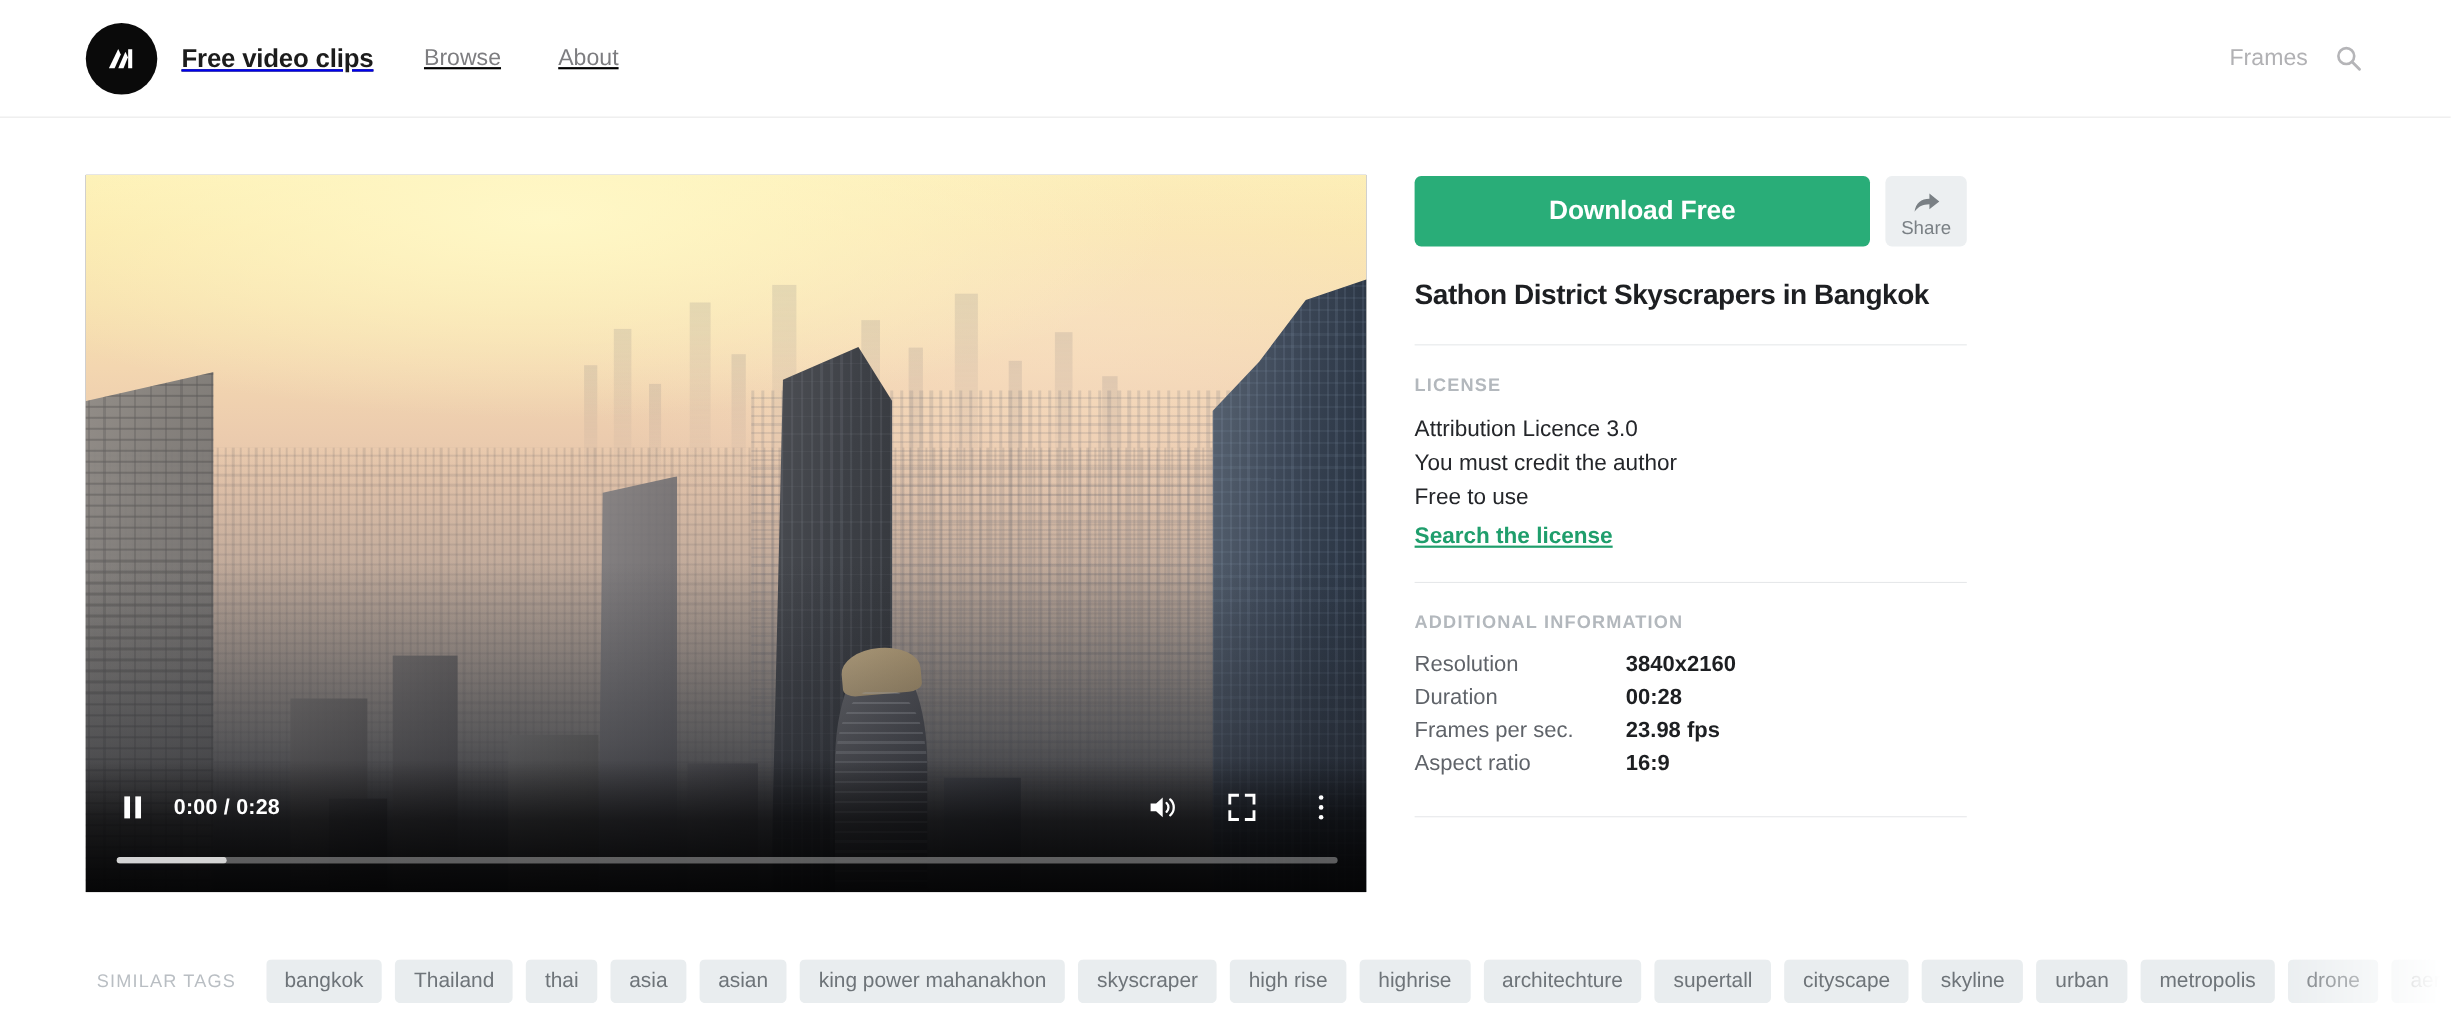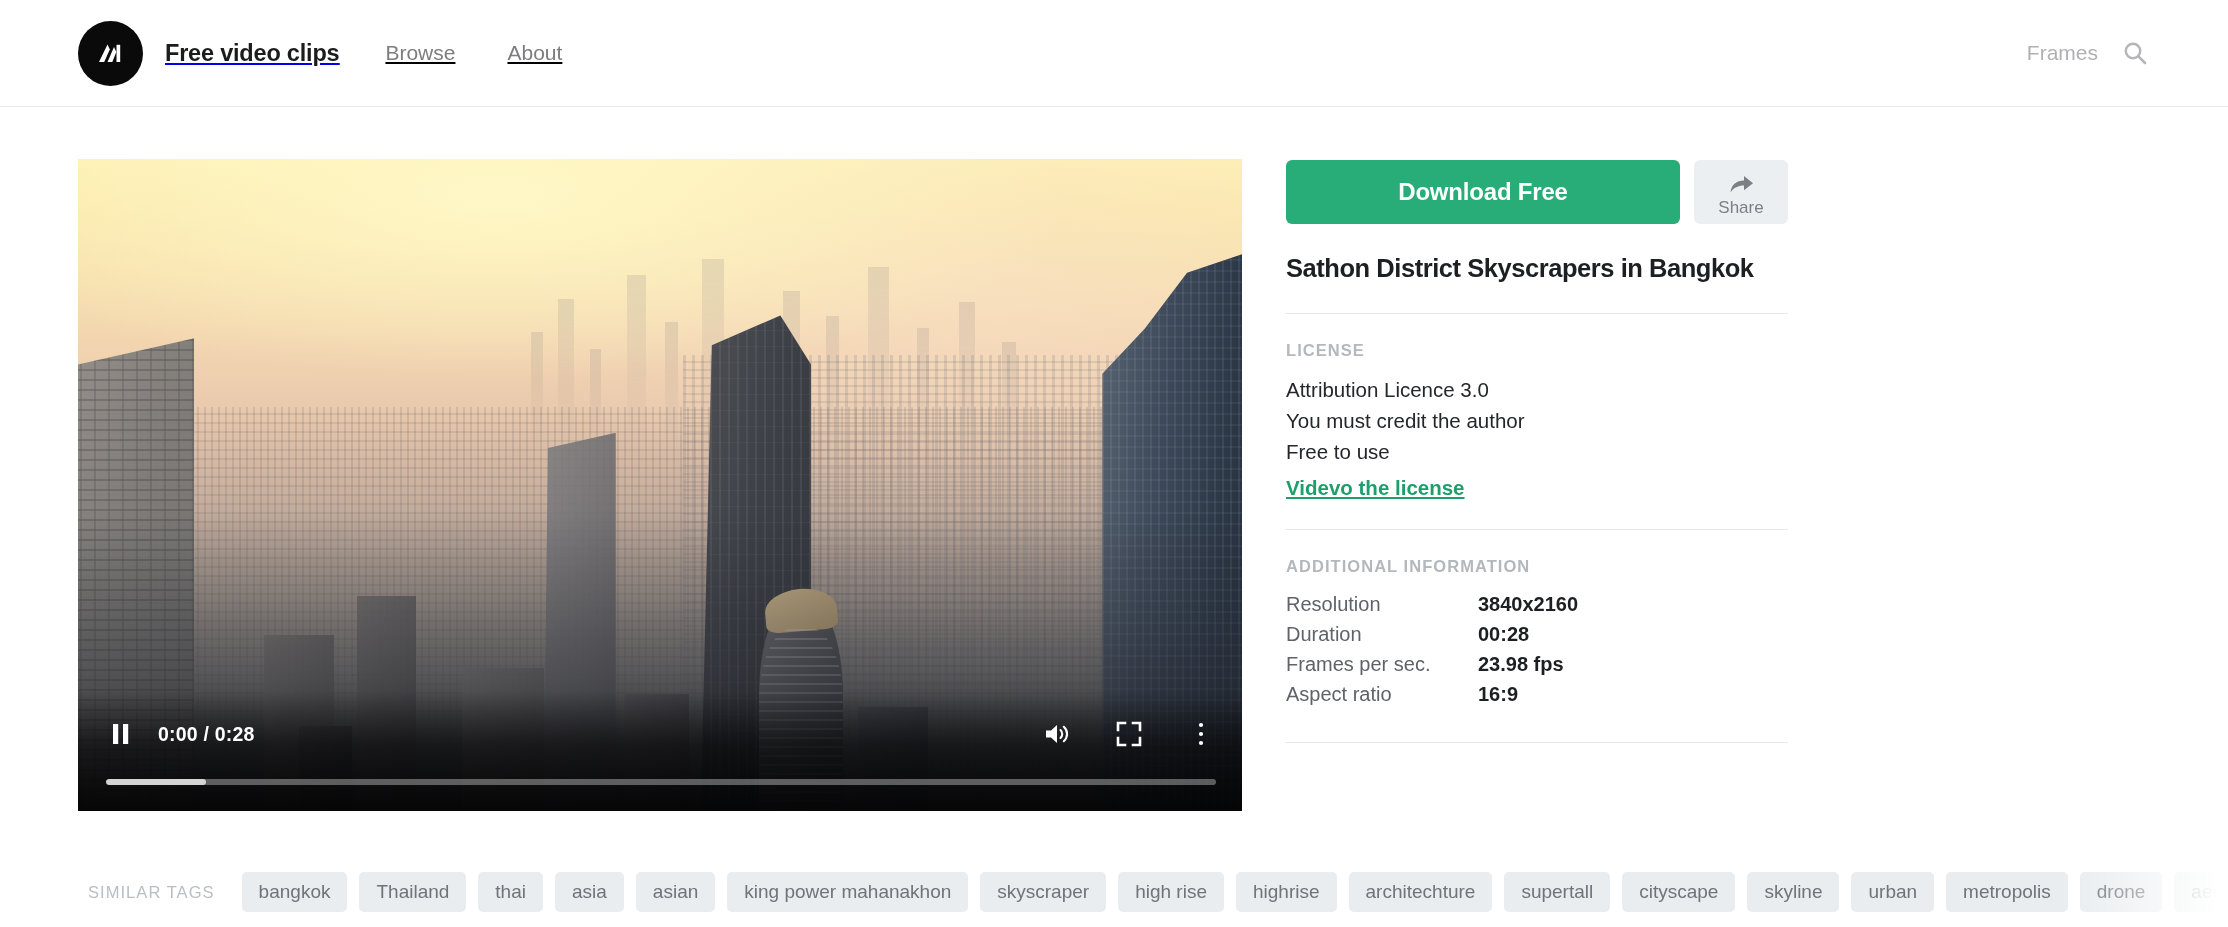--- a/index.html
+++ b/index.html
@@ -221,21 +221,21 @@
     color: #ffffff;
     border: none;
     border-radius: 6px;
     font-family: "Liberation Sans", sans-serif;
     font-size: 24px;
     font-weight: bold;
     cursor: pointer;
     letter-spacing: -0.2px;
   }
   .btn-share {
-    width: 94px;
+    width: 74px;
     height: 64px;
     background: #eceff1;
     border: none;
     border-radius: 6px;
     display: flex;
     flex-direction: column;
     align-items: center;
     justify-content: center;
     gap: 1px;
     cursor: pointer;
@@ -519,21 +519,21 @@
 
       <h1 class="asset-title">Sathon District Skyscrapers in Bangkok</h1>
 
       <div class="divider"></div>
 
       <div class="section-label">LICENSE</div>
       <div class="license-lines">
         <div class="license-line">Attribution Licence 3.0</div>
         <div class="license-line">You must credit the author</div>
         <div class="license-line">Free to use</div>
-        <a class="license-link" href="#">Videvo the license</a>
+        <a class="license-link" href="#">Search the license</a>
       </div>
 
       <div class="divider"></div>
 
       <div class="section-label">ADDITIONAL INFORMATION</div>
       <table class="spec-table">
         <tbody>
           <tr>
             <td class="spec-key">Resolution</td>
             <td class="spec-val">3840x2160</td>

